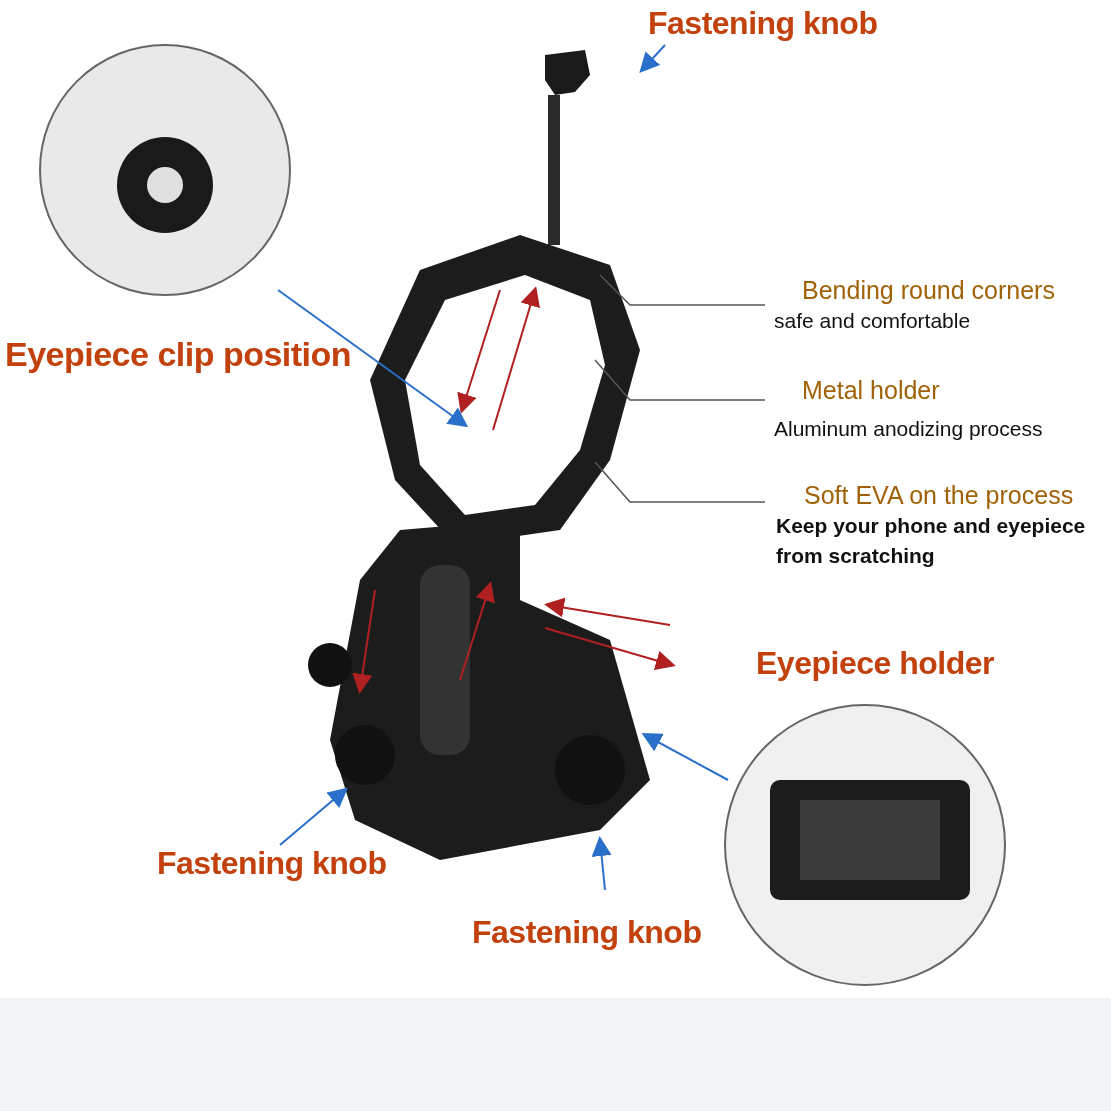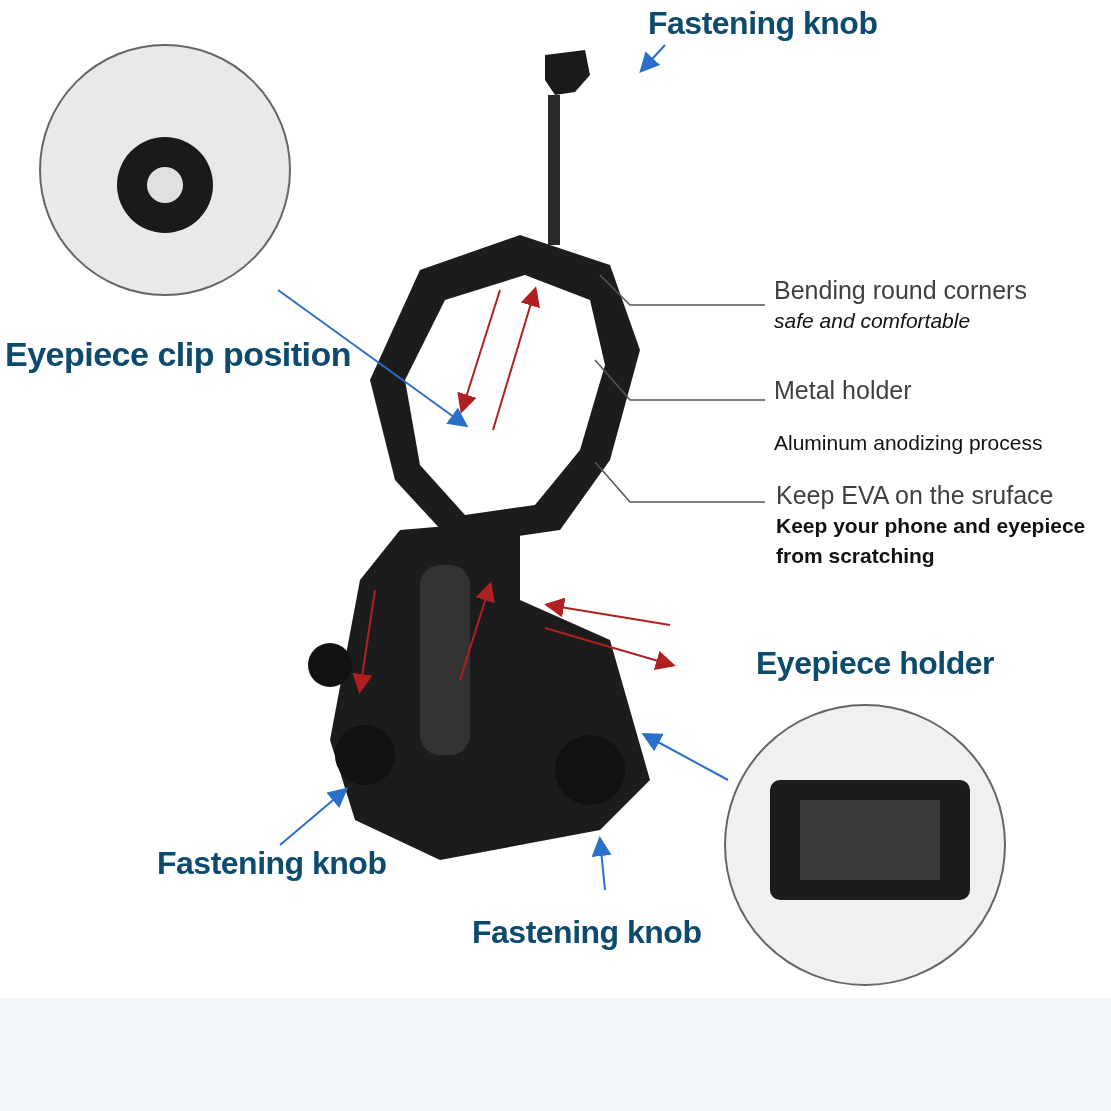--- a/index.html
+++ b/index.html
@@ -1,20 +1,20 @@
 <!DOCTYPE html>
 <html><head>
 <meta charset="utf-8">
 <style>
   html, body { margin: 0; padding: 0; }
   body { width: 1111px; height: 1111px; background: #ffffff; position: relative; overflow: hidden;
          font-family: "Liberation Sans", sans-serif; }
   .bottom-band { position: absolute; left: 0; top: 998px; width: 1111px; height: 113px; background: #f2f5f8; }
-  .label-bold { position: absolute; font-weight: bold; color: #0c4a6e; letter-spacing: -0.5px; }
-  .feature-title { position: absolute; font-size: 25px; color: #404040; }
+  .label-bold { position: absolute; font-weight: bold; color: #c2410c; letter-spacing: -0.5px; }
+  .feature-title { position: absolute; font-size: 25px; color: #a16207; margin-left: 28px; }
   .feature-sub { position: absolute; font-size: 21px; color: #111; line-height: 30px; }
   svg.art { position: absolute; left: 0; top: 0; }
 </style>
 </head>
 <body>
 
 <div class="bottom-band"></div>
 
 <svg class="art" width="1111" height="1111" viewBox="0 0 1111 1111">
   <defs>
@@ -79,17 +79,17 @@
   </g>
 </svg>
 
 <div class="label-bold" style="left:648px;top:5px;font-size:32px;">Fastening knob</div>
 <div class="label-bold" style="left:5px;top:335px;font-size:34px;text-align:center;">Eyepiece clip position</div>
 <div class="label-bold" style="left:756px;top:645px;font-size:32px;">Eyepiece holder</div>
 <div class="label-bold" style="left:157px;top:845px;font-size:32px;">Fastening knob</div>
 <div class="label-bold" style="left:472px;top:914px;font-size:32px;">Fastening knob</div>
 
 <div class="feature-title" style="left:774px;top:276px;">Bending round corners</div>
-<div class="feature-sub" style="left:774px;top:306px;font-style:italic;">safe and comfortable</div>
+<div class="feature-sub" style="left:774px;top:306px;">safe and comfortable</div>
 <div class="feature-title" style="left:774px;top:376px;">Metal holder</div>
-<div class="feature-sub" style="left:774px;top:428px;">Aluminum anodizing process</div>
-<div class="feature-title" style="left:776px;top:481px;">Keep EVA on the sruface</div>
+<div class="feature-sub" style="left:774px;top:414px;">Aluminum anodizing process</div>
+<div class="feature-title" style="left:776px;top:481px;">Soft EVA on the process</div>
 <div class="feature-sub" style="left:776px;top:511px;width:335px;font-weight:bold;">Keep your phone and eyepiece from scratching</div>
 
 </body></html>

